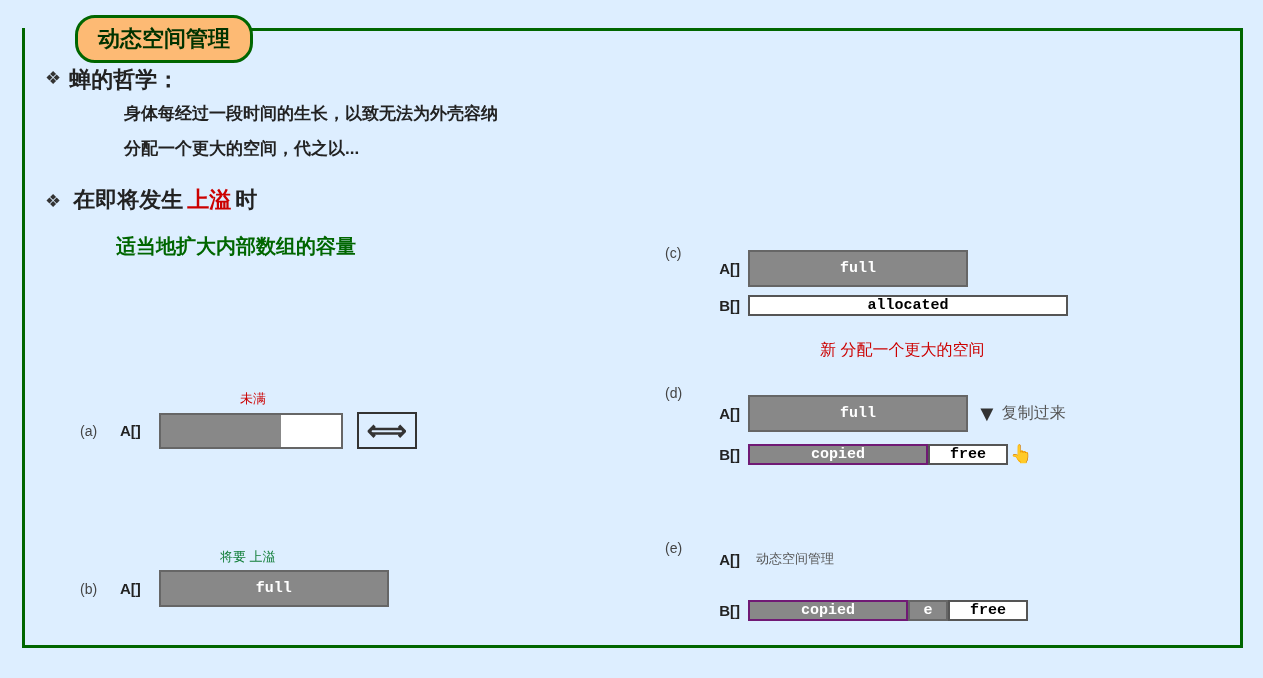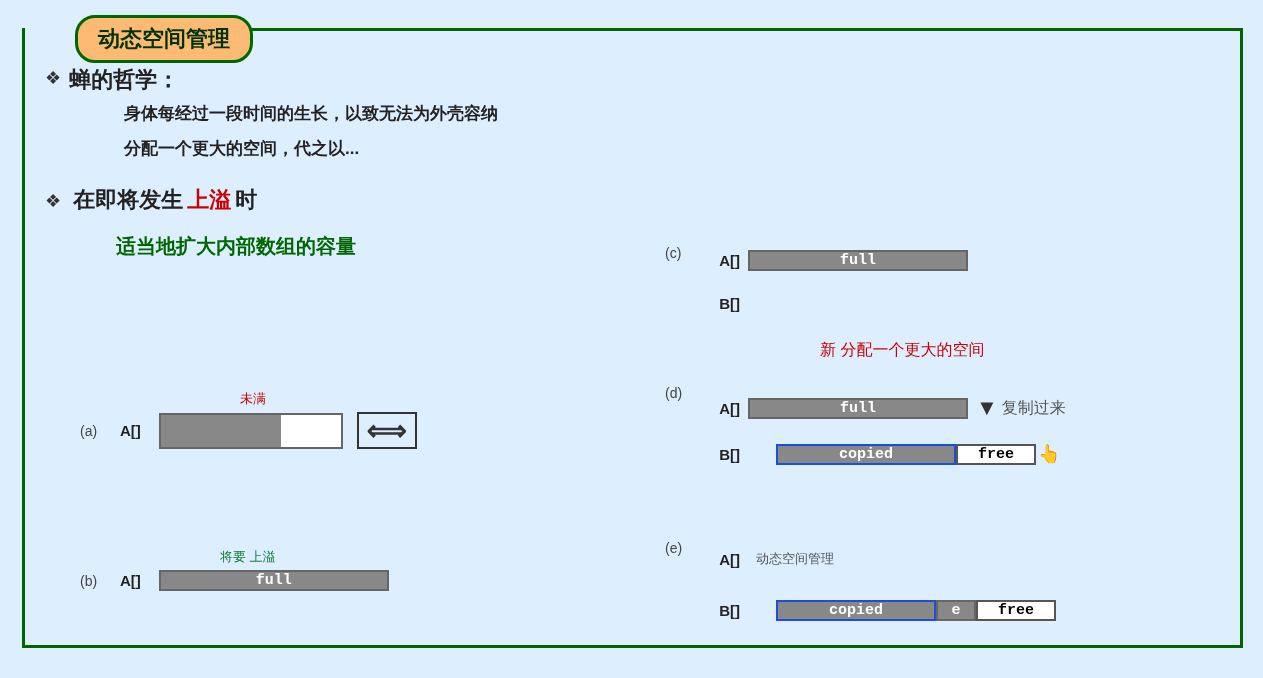--- a/index.html
+++ b/index.html
@@ -74,21 +74,21 @@
     .arr-full {
       background: #888888;
       color: #ffffff;
       font-weight: bold;
       font-size: 15px;
       font-family: 'Courier New', monospace;
       display: flex;
       align-items: center;
       justify-content: center;
       border: 2px solid #666;
-      padding: 0 20px;
+      padding: 8px 20px;
       min-width: 160px;
     }
     .arr-allocated {
       background: #ffffff;
       color: #000000;
       font-weight: bold;
       font-size: 15px;
       font-family: 'Courier New', monospace;
       display: flex;
       align-items: center;
@@ -99,24 +99,23 @@
     }
     .arr-copied {
       background: #888888;
       color: #ffffff;
       font-weight: bold;
       font-size: 15px;
       font-family: 'Courier New', monospace;
       display: flex;
       align-items: center;
       justify-content: center;
-      border: 2px solid #1d4ed8;
+      border: 2px solid #701a75;
       padding: 0 4px;
       min-width: 180px;
-      margin-left: 28px;
     }
     .arr-free {
       background: #ffffff;
       color: #000000;
       font-weight: bold;
       font-size: 15px;
       font-family: 'Courier New', monospace;
       display: flex;
       align-items: center;
       justify-content: center;
@@ -250,20 +249,21 @@
 
 <div style="position:absolute;top:245px;left:665px;font-size:14px;color:#444;">(c)</div>
 
 <div class="array-row" style="position:absolute;top:250px;left:700px;">
   <span class="array-label">A[]</span>
   <div class="arr-full" style="min-width:220px;">full</div>
 </div>
 
 <div class="array-row" style="position:absolute;top:295px;left:700px;">
   <span class="array-label">B[]</span>
+  <div class="arr-allocated">allocated</div>
 </div>
 <div style="position:absolute;top:340px;left:820px;color:#cc0000;font-size:16px;">新 分配一个更大的空间</div>
 
 <div style="position:absolute;top:385px;left:665px;font-size:14px;color:#444;">(d)</div>
 
 <div class="array-row" style="position:absolute;top:395px;left:700px;">
   <span class="array-label">A[]</span>
   <div class="arr-full" style="min-width:220px;">full</div>
   <span style="font-size:22px;font-weight:bold;color:#333;margin-left:8px;">▼</span>
   <span style="font-size:16px;color:#555;margin-left:4px;">复制过来</span>

